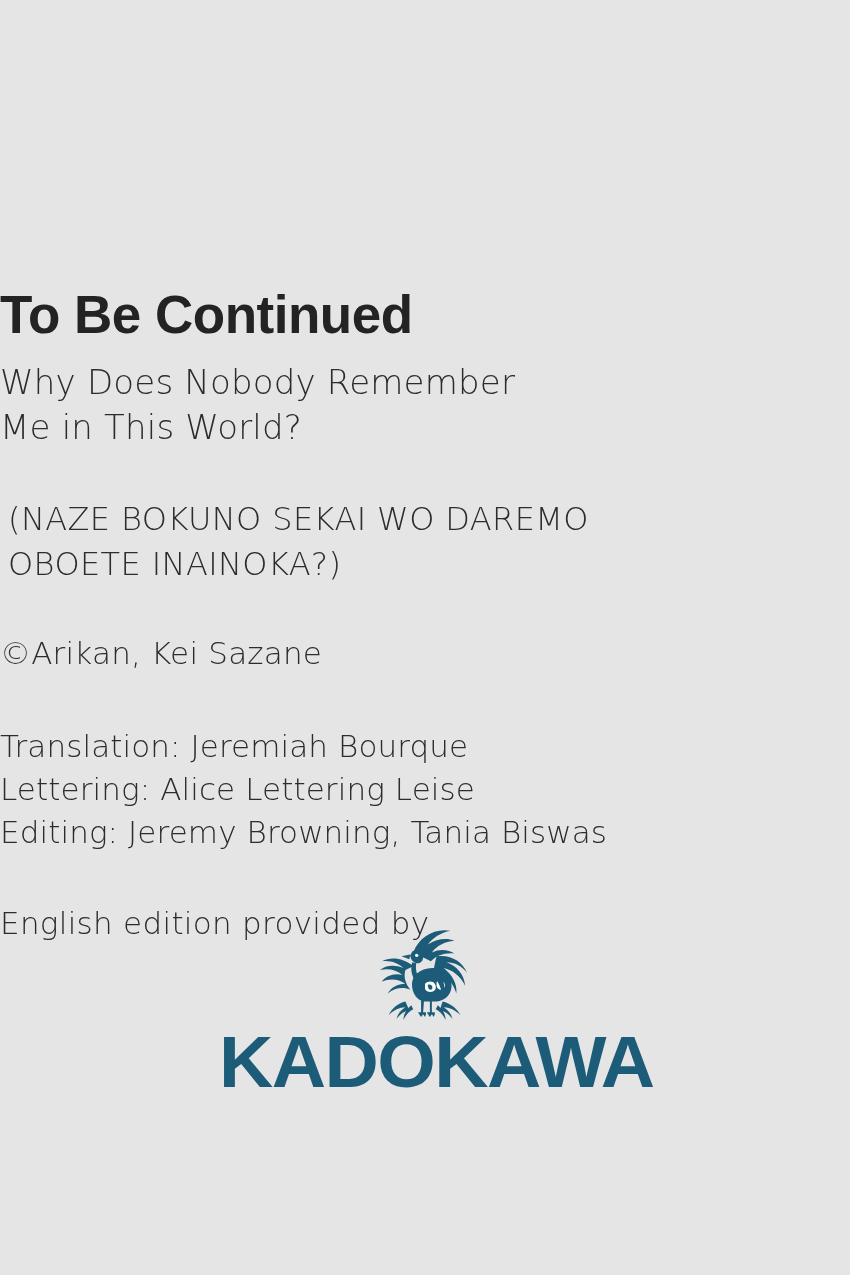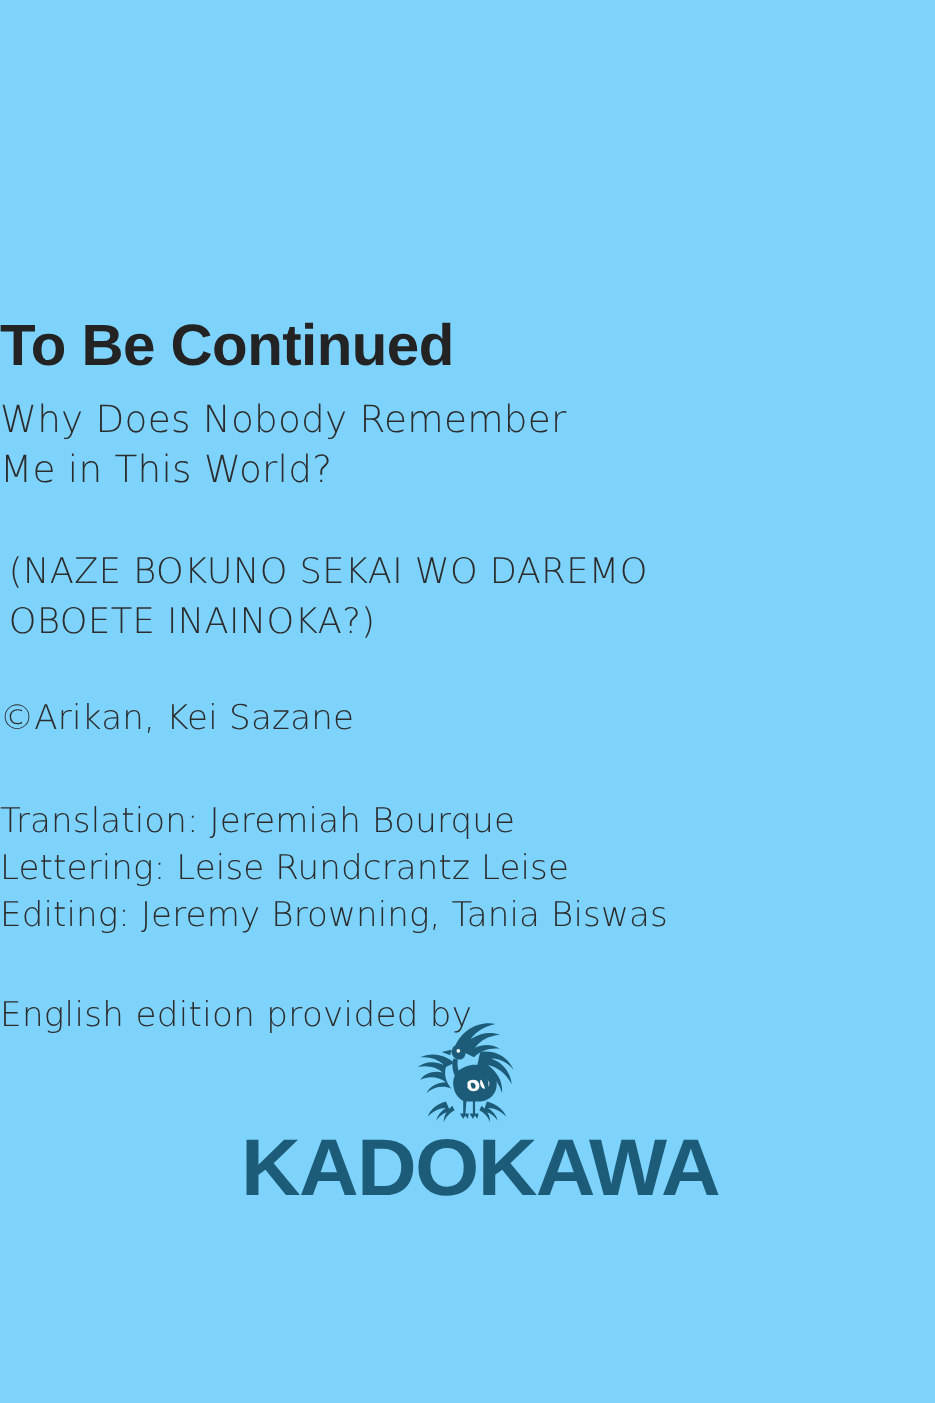--- a/index.html
+++ b/index.html
@@ -12,21 +12,21 @@
     height: 1275px;
     overflow: hidden;
     font-family: "Liberation Sans", sans-serif;
     -webkit-font-smoothing: antialiased;
   }
 
   .page {
     position: relative;
     width: 850px;
     height: 1275px;
-    background: #7dd3fc;
+    background: #e5e5e5;
     box-sizing: border-box;
   }
 
   
   .tbc {
     position: absolute;
     top: 286px;
     left: 0;
     width: 850px;
     font-family: "Liberation Sans", sans-serif;
@@ -158,21 +158,21 @@
 
   <div class="romaji">
     <span class="ln">(NAZE BOKUNO SEKAI WO DAREMO</span>
     <span class="ln">OBOETE INAINOKA?)</span>
   </div>
 
   <div class="copyright">©Arikan, Kei Sazane</div>
 
   <div class="credits">
     <span class="ln">Translation: Jeremiah Bourque</span>
-    <span class="ln">Lettering: Leise Rundcrantz Leise</span>
+    <span class="ln">Lettering: Alice Lettering Leise</span>
     <span class="ln">Editing: Jeremy Browning, Tania Biswas</span>
   </div>
 
   <div class="provided">English edition provided by</div>
 
   <div class="logo">
 
     <svg class="logo-mark" viewBox="0 0 100 102">
       <g fill="#1d5c78">
 

